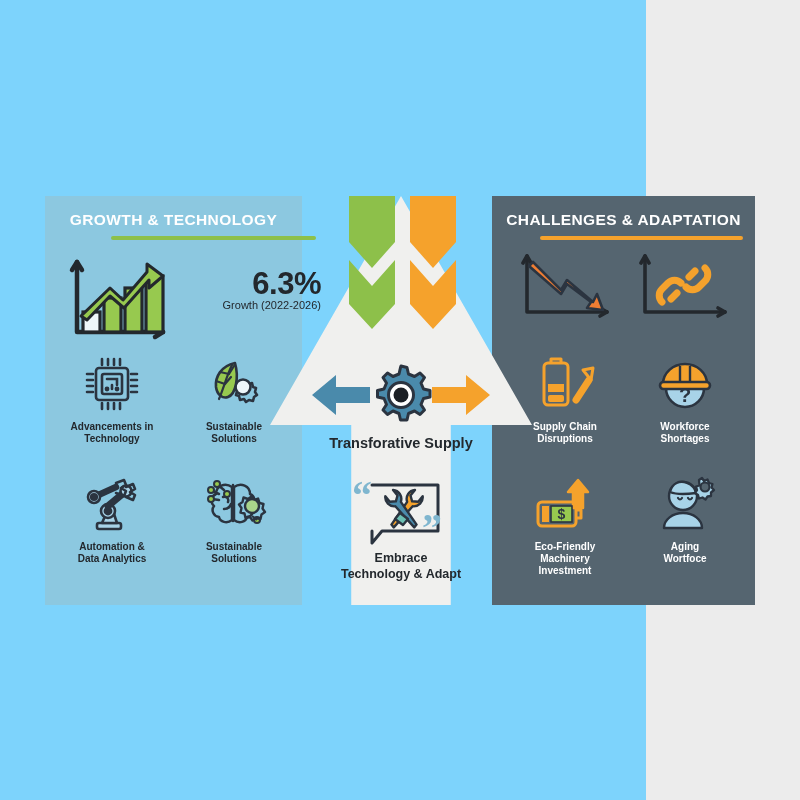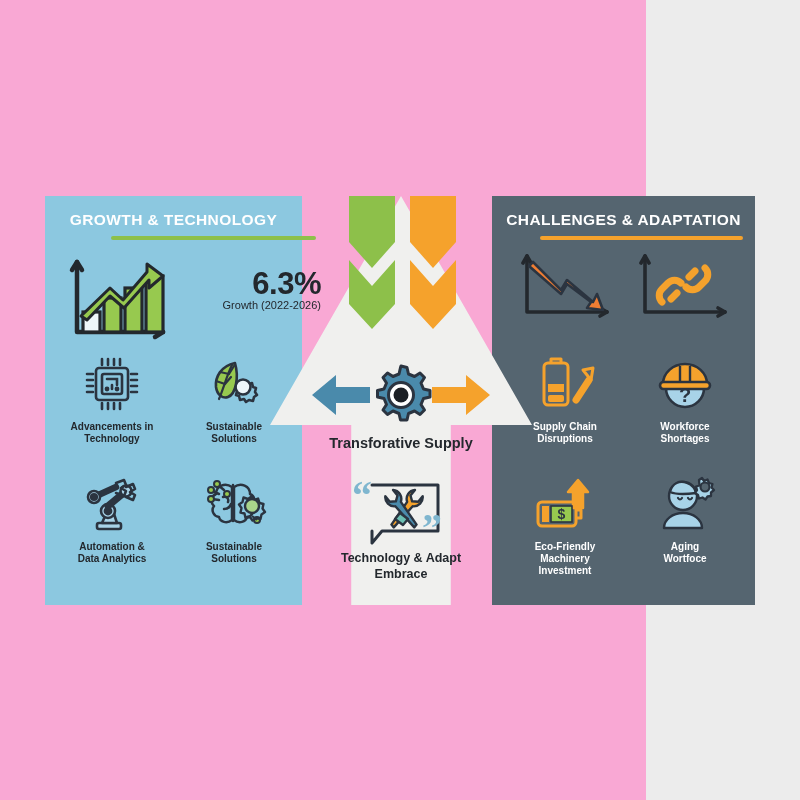--- a/index.html
+++ b/index.html
@@ -12,21 +12,21 @@
     height: 800px;
     font-family: "Liberation Sans", sans-serif;
     overflow: hidden;
   }
 
   #infographic {
     position: absolute;
     left: 0; top: 0;
     width: 646px;
     height: 800px;
-    background: #f9a8d4;
+    background: #7dd3fc;
   }
 
   
   .panel {
     position: absolute;
     overflow: visible;
   }
 
   #left-panel {
     left: 45px;
@@ -504,18 +504,18 @@
           <text x="76" y="66">”</text>
         </g>
         <g stroke="#2b3440" stroke-width="2.4" stroke-linejoin="round">
           <path d="M44 48 L62 27 a9 9 0 0 1 9 -11 l-5 5 1 6 6 1 5 -5 a9 9 0 0 1 -11 9 L46 51 Z" fill="#f5a22c" transform="rotate(-6 60 35)"></path>
           <path d="M72 48 L54 27 a9 9 0 0 0 -9 -11 l5 5 -1 6 -6 1 -5 -5 a9 9 0 0 0 11 9 L70 51 Z" fill="#4a8aab" transform="rotate(6 56 35)"></path>
           <path d="M54 38 l8 6 -5 6 -8 -6 z" fill="#6cc0b4"></path>
         </g>
       </svg>
     </div>
     <div id="quote-title">
+      <div>Embrace</div>
       <div>Technology &amp; Adapt</div>
-      <div>Embrace</div>
     </div>
   </div>
 
 </div>
 
 </body></html>

